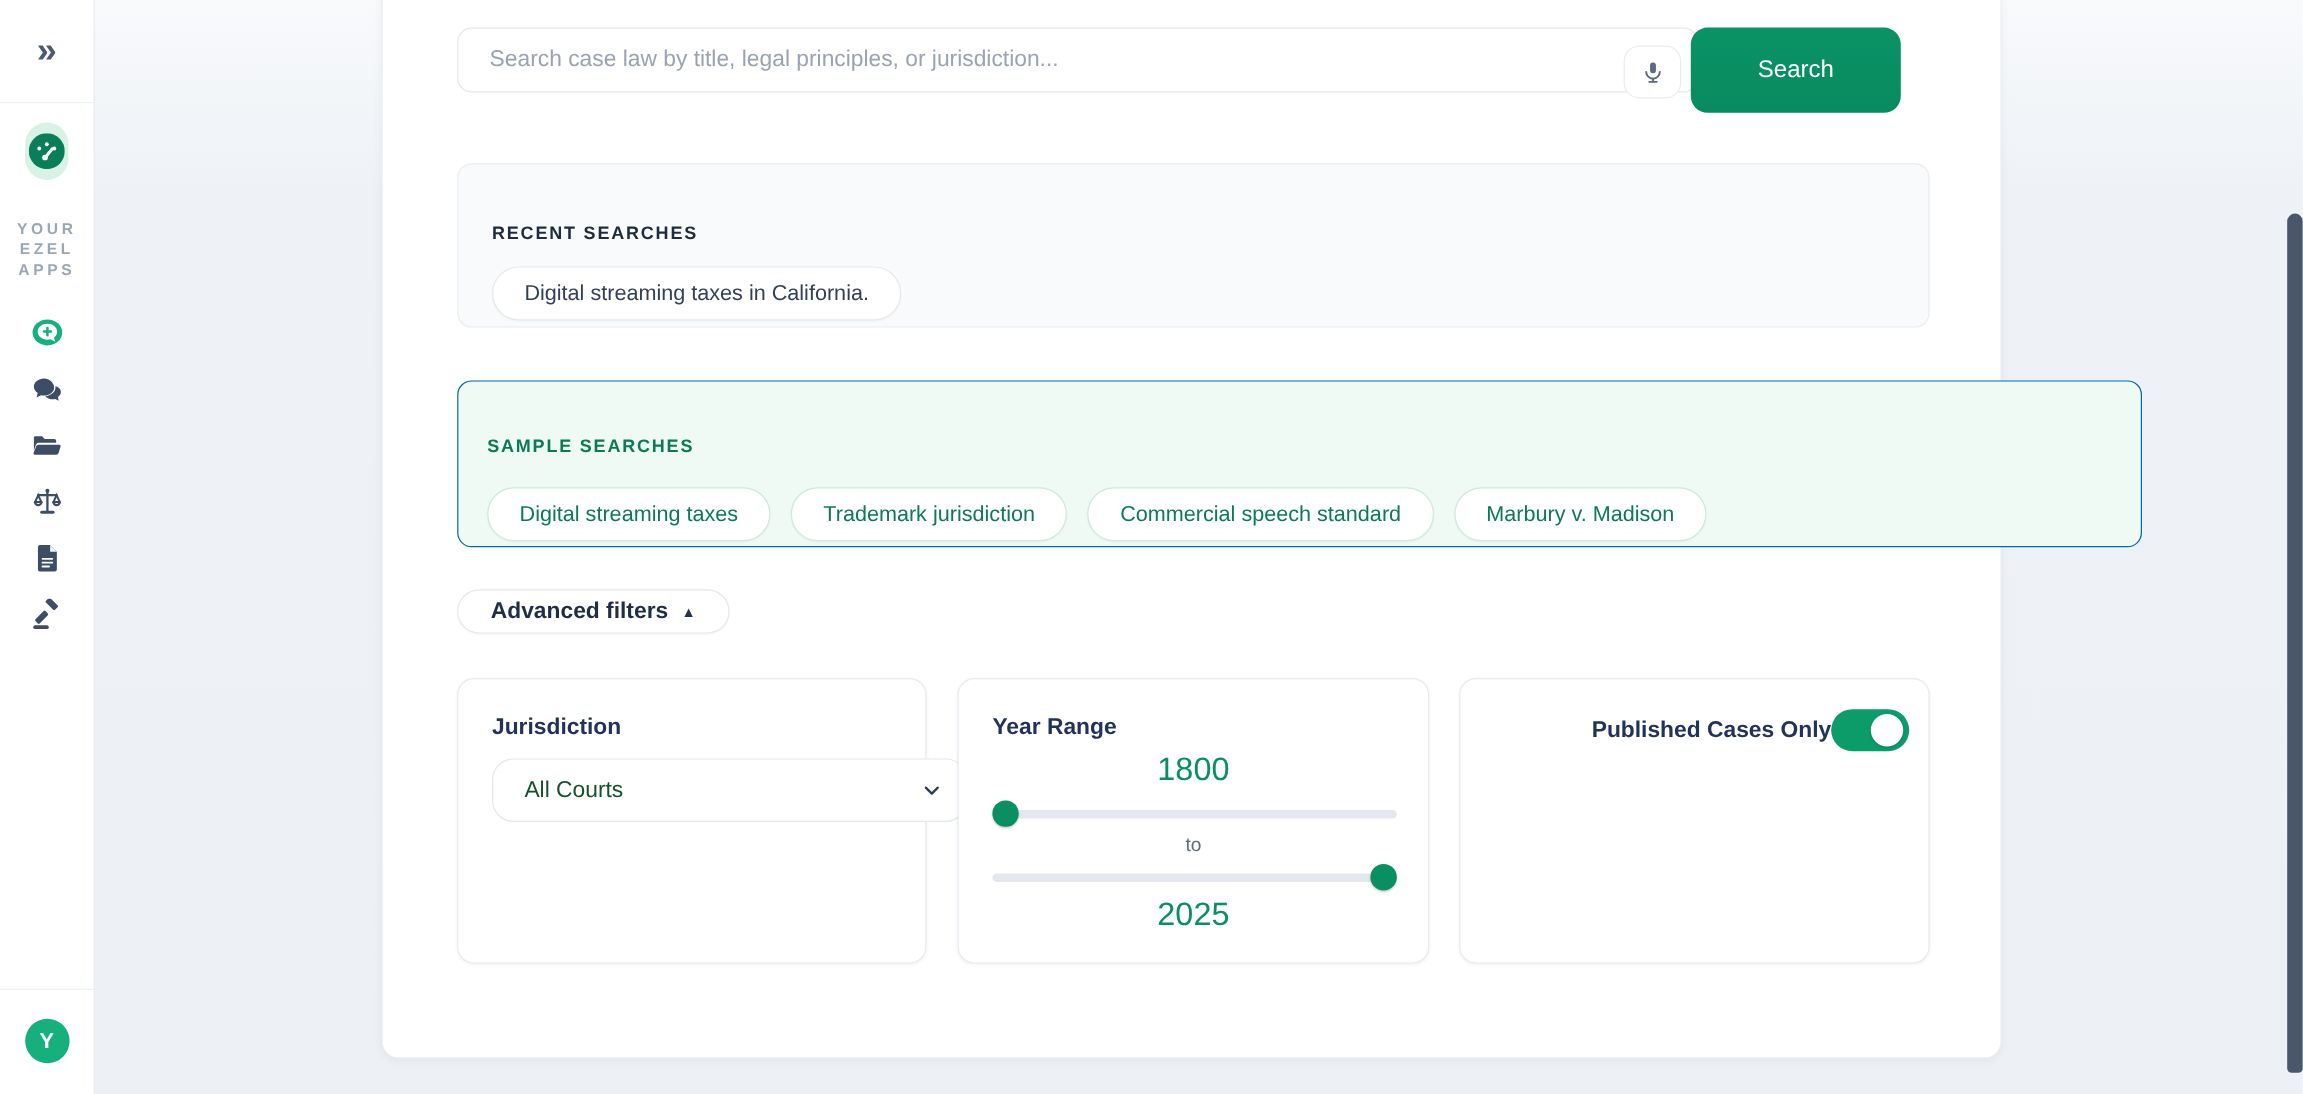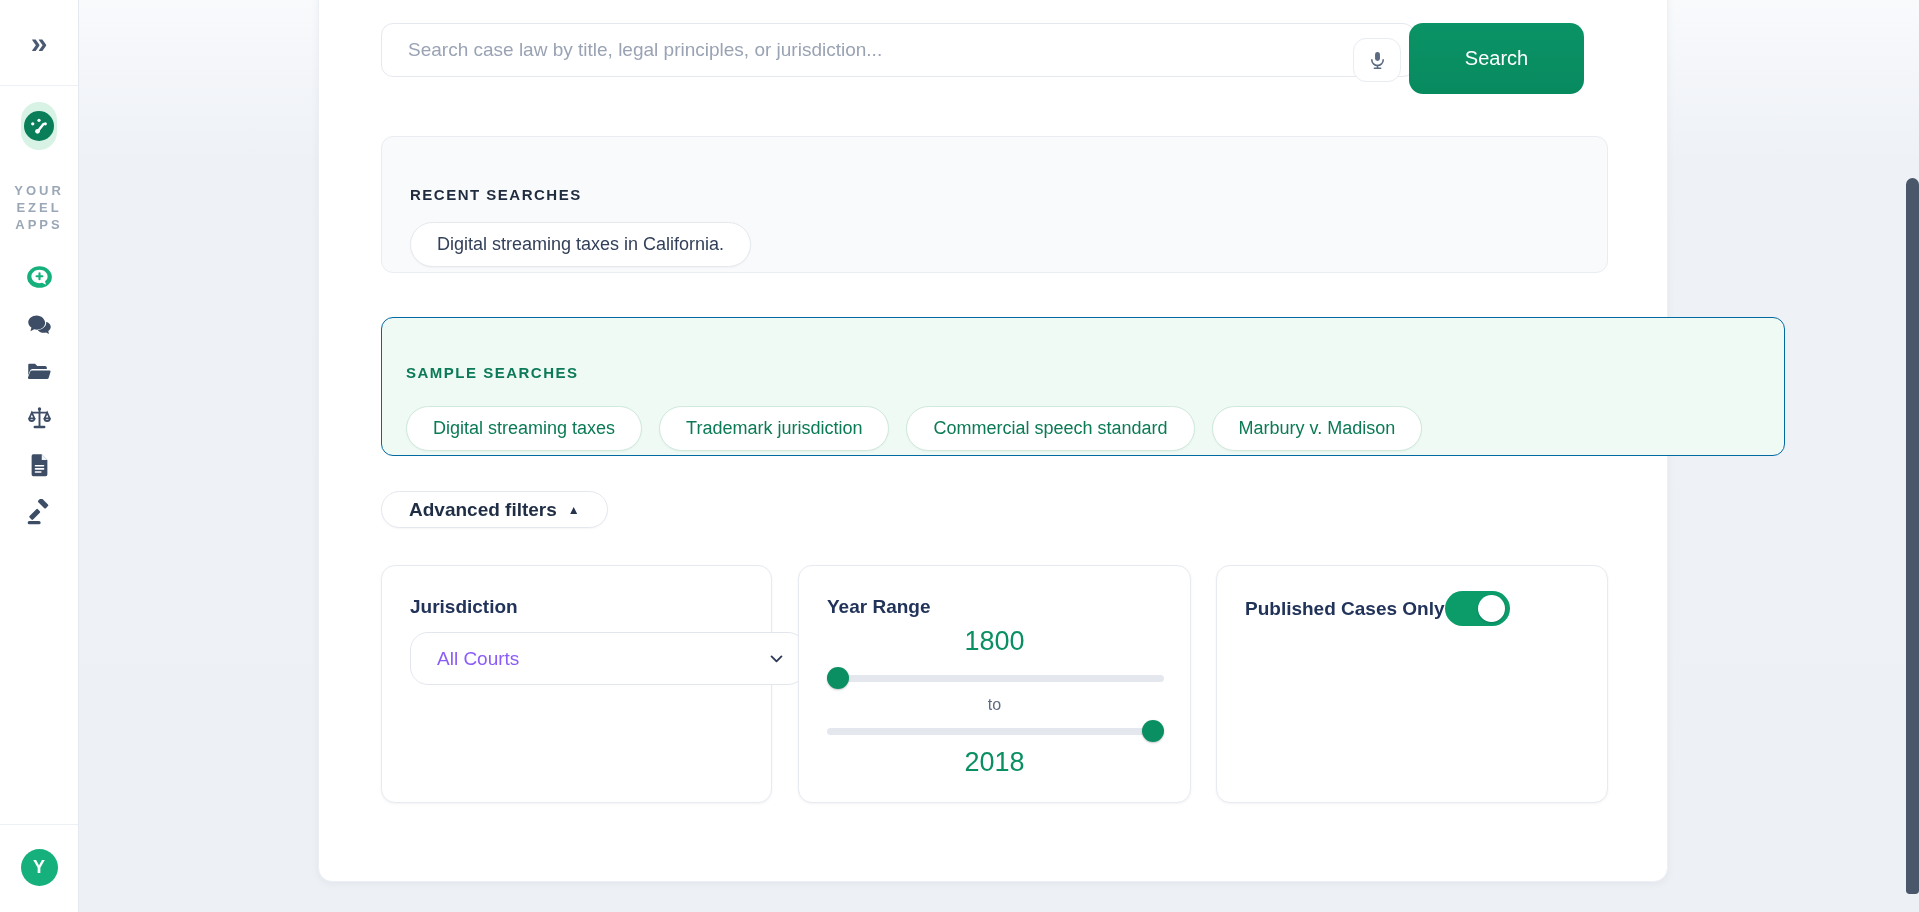--- a/index.html
+++ b/index.html
@@ -127,21 +127,21 @@
   .card-yearrange    { left:479px; width:393px; }
   .card-published    { left:897px; width:392px; }
   .filter-label { font-size:19px; font-weight:700; color:#22335a; }
   .card-jurisdiction .filter-label,
   .card-yearrange .filter-label { position:absolute; left:28px; top:30px; }
 
   .select-box {
     position:absolute; left:28px; top:66px; width:396px; height:53px;
     border:1px solid #e3e7ed; border-radius:18px; background:#fff; cursor:pointer;
     display:flex; align-items:center; justify-content:space-between; padding:0 20px 0 26px;
-    font-size:19px; color:#8b5cf6;
+    font-size:19px; color:#14532d;
   }
   .select-box svg { width:17px; height:17px; }
 
   .year-value {
     position:absolute; left:0; width:100%; text-align:center;
     font-size:27px; font-weight:400; color:#0a8f63;
   }
   .year-from { top:60px; }
   .year-to   { top:181px; }
   .to-word   { position:absolute; left:0; width:100%; top:130px; text-align:center;
@@ -153,21 +153,21 @@
     position:absolute; left:0; right:0; top:8px; height:7px; border-radius:4px; background:#e4e8ee;
   }
   .slider .thumb {
     position:absolute; top:0; width:22px; height:22px; border-radius:50%; background:#0a8f63;
     box-shadow:0 1px 2px rgba(15,23,42,.25); cursor:grab;
   }
   .thumb-min { left:0; }
   .thumb-max { right:0; }
 
   .published-row {
-    margin:25px 28px 0; display:flex; align-items:center; justify-content:flex-start;
+    margin:25px 16px 0; display:flex; align-items:center; justify-content:flex-end;
   }
   .toggle {
     width:65px; height:35px; border-radius:18px; background:#0b9c6a; border:none; cursor:pointer;
     position:relative;
   }
   .toggle .knob {
     position:absolute; top:4px; right:5px; width:27px; height:27px; border-radius:50%;
     background:#fff; box-shadow:0 1px 2px rgba(15,23,42,.25);
   }
 
@@ -312,21 +312,21 @@
         <div class="year-value year-from">1800</div>
         <div class="slider slider-1">
           <div class="track"></div>
           <div class="thumb thumb-min"></div>
         </div>
         <div class="to-word">to</div>
         <div class="slider slider-2">
           <div class="track"></div>
           <div class="thumb thumb-max"></div>
         </div>
-        <div class="year-value year-to">2018</div>
+        <div class="year-value year-to">2025</div>
       </div>
 
       <div class="filter-card card-published">
         <div class="published-row">
           <div class="filter-label">Published Cases Only</div>
           <button class="toggle">
             <span class="knob"></span>
           </button>
         </div>
       </div>

